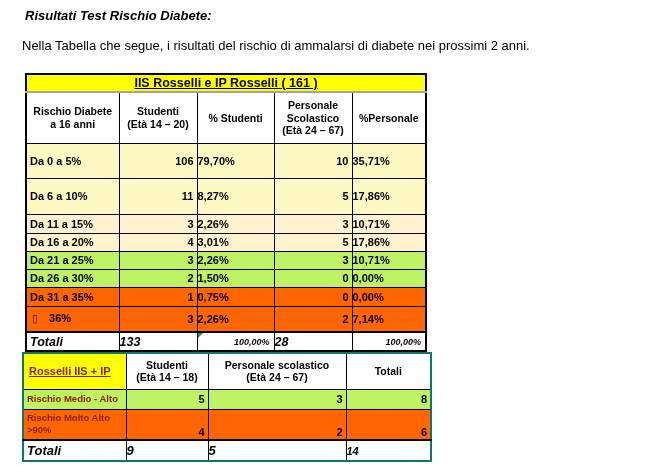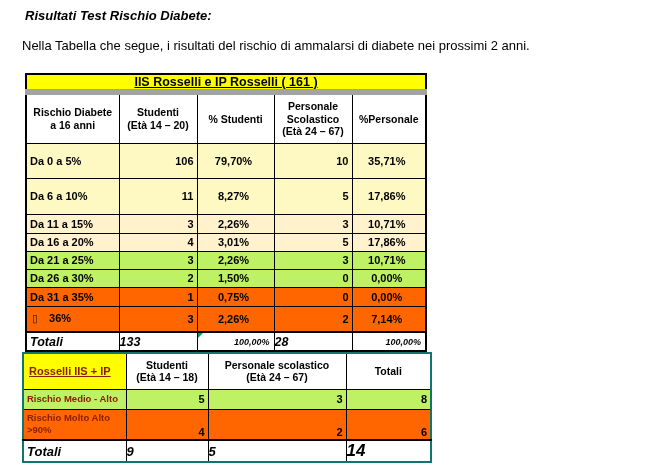--- a/index.html
+++ b/index.html
@@ -17,25 +17,25 @@
     font-size:13px;
   }
   table { border-collapse:collapse; table-layout:fixed; position:absolute; }
   td { border:1.5px solid #000; overflow:hidden; padding:0; vertical-align:middle; }
   .t1 { left:25px; top:73px; width:400px; border:2px solid #000; }
   .t2 { left:22px; top:352px; width:408px; border:2px solid #0f766e; }
   td { font-size:11px; font-weight:bold; }
   .pre { white-space:pre-line; }
   .u  { text-decoration:underline; }
   
-  .t1-title-cell { background:#FFFF00; text-align:center; font-size:12.5px; border-bottom:6px solid #a3a3a3; }
+  .t1-title-cell { background:#FFFF00; text-align:center; font-size:12.5px; border-bottom:2px solid #a3a3a3; }
   .hc { background:#ffffff; text-align:center; font-size:10.5px; line-height:1.18; }
   .lab { text-align:left; padding-left:3px; }
   .num { text-align:right; padding-right:3px;margin-left:8px; }
-  .pct { text-align:center; padding-right:4px; }
+  .pct { text-align:left; padding-right:4px; }
   .bg-g { background:#fef9c3; }
   .bg-c { background:#FFF2CC; }
   .bg-p { background:#bef264; }
   .bg-o { background:#FF6600; }
   .tot td { background:#ffffff; font-style:italic; border-top:2px solid #000; }
   .tot-lab { text-align:left; padding-left:3px; font-size:12.5px; }
   .tot-num { padding-right:6px; font-size:12.5px; }
   .tot-pct { text-align:right; padding-right:4px; font-size:9px; }
   .rel { position:relative; }
   .tri {
@@ -174,16 +174,16 @@
     <td class="small-lab bg-o pre">Rischio Molto Alto
 &gt;90%</td>
     <td class="num bg-o vb">4</td>
     <td class="num bg-o vb">2</td>
     <td class="num bg-o vb">6</td>
   </tr>
   <tr style="height:21px" class="tot">
     <td class="tot-lab" style="font-size:13px">Totali</td>
     <td class="tot-num" style="font-size:13px">9</td>
     <td class="tot-num" style="font-size:13px">5</td>
-    <td class="tot-num" style="font-size:17px">14</td>
+    <td class="tot-num" style="font-size:11px">14</td>
   </tr>
 </tbody>
   </table>
 
 </body></html>

